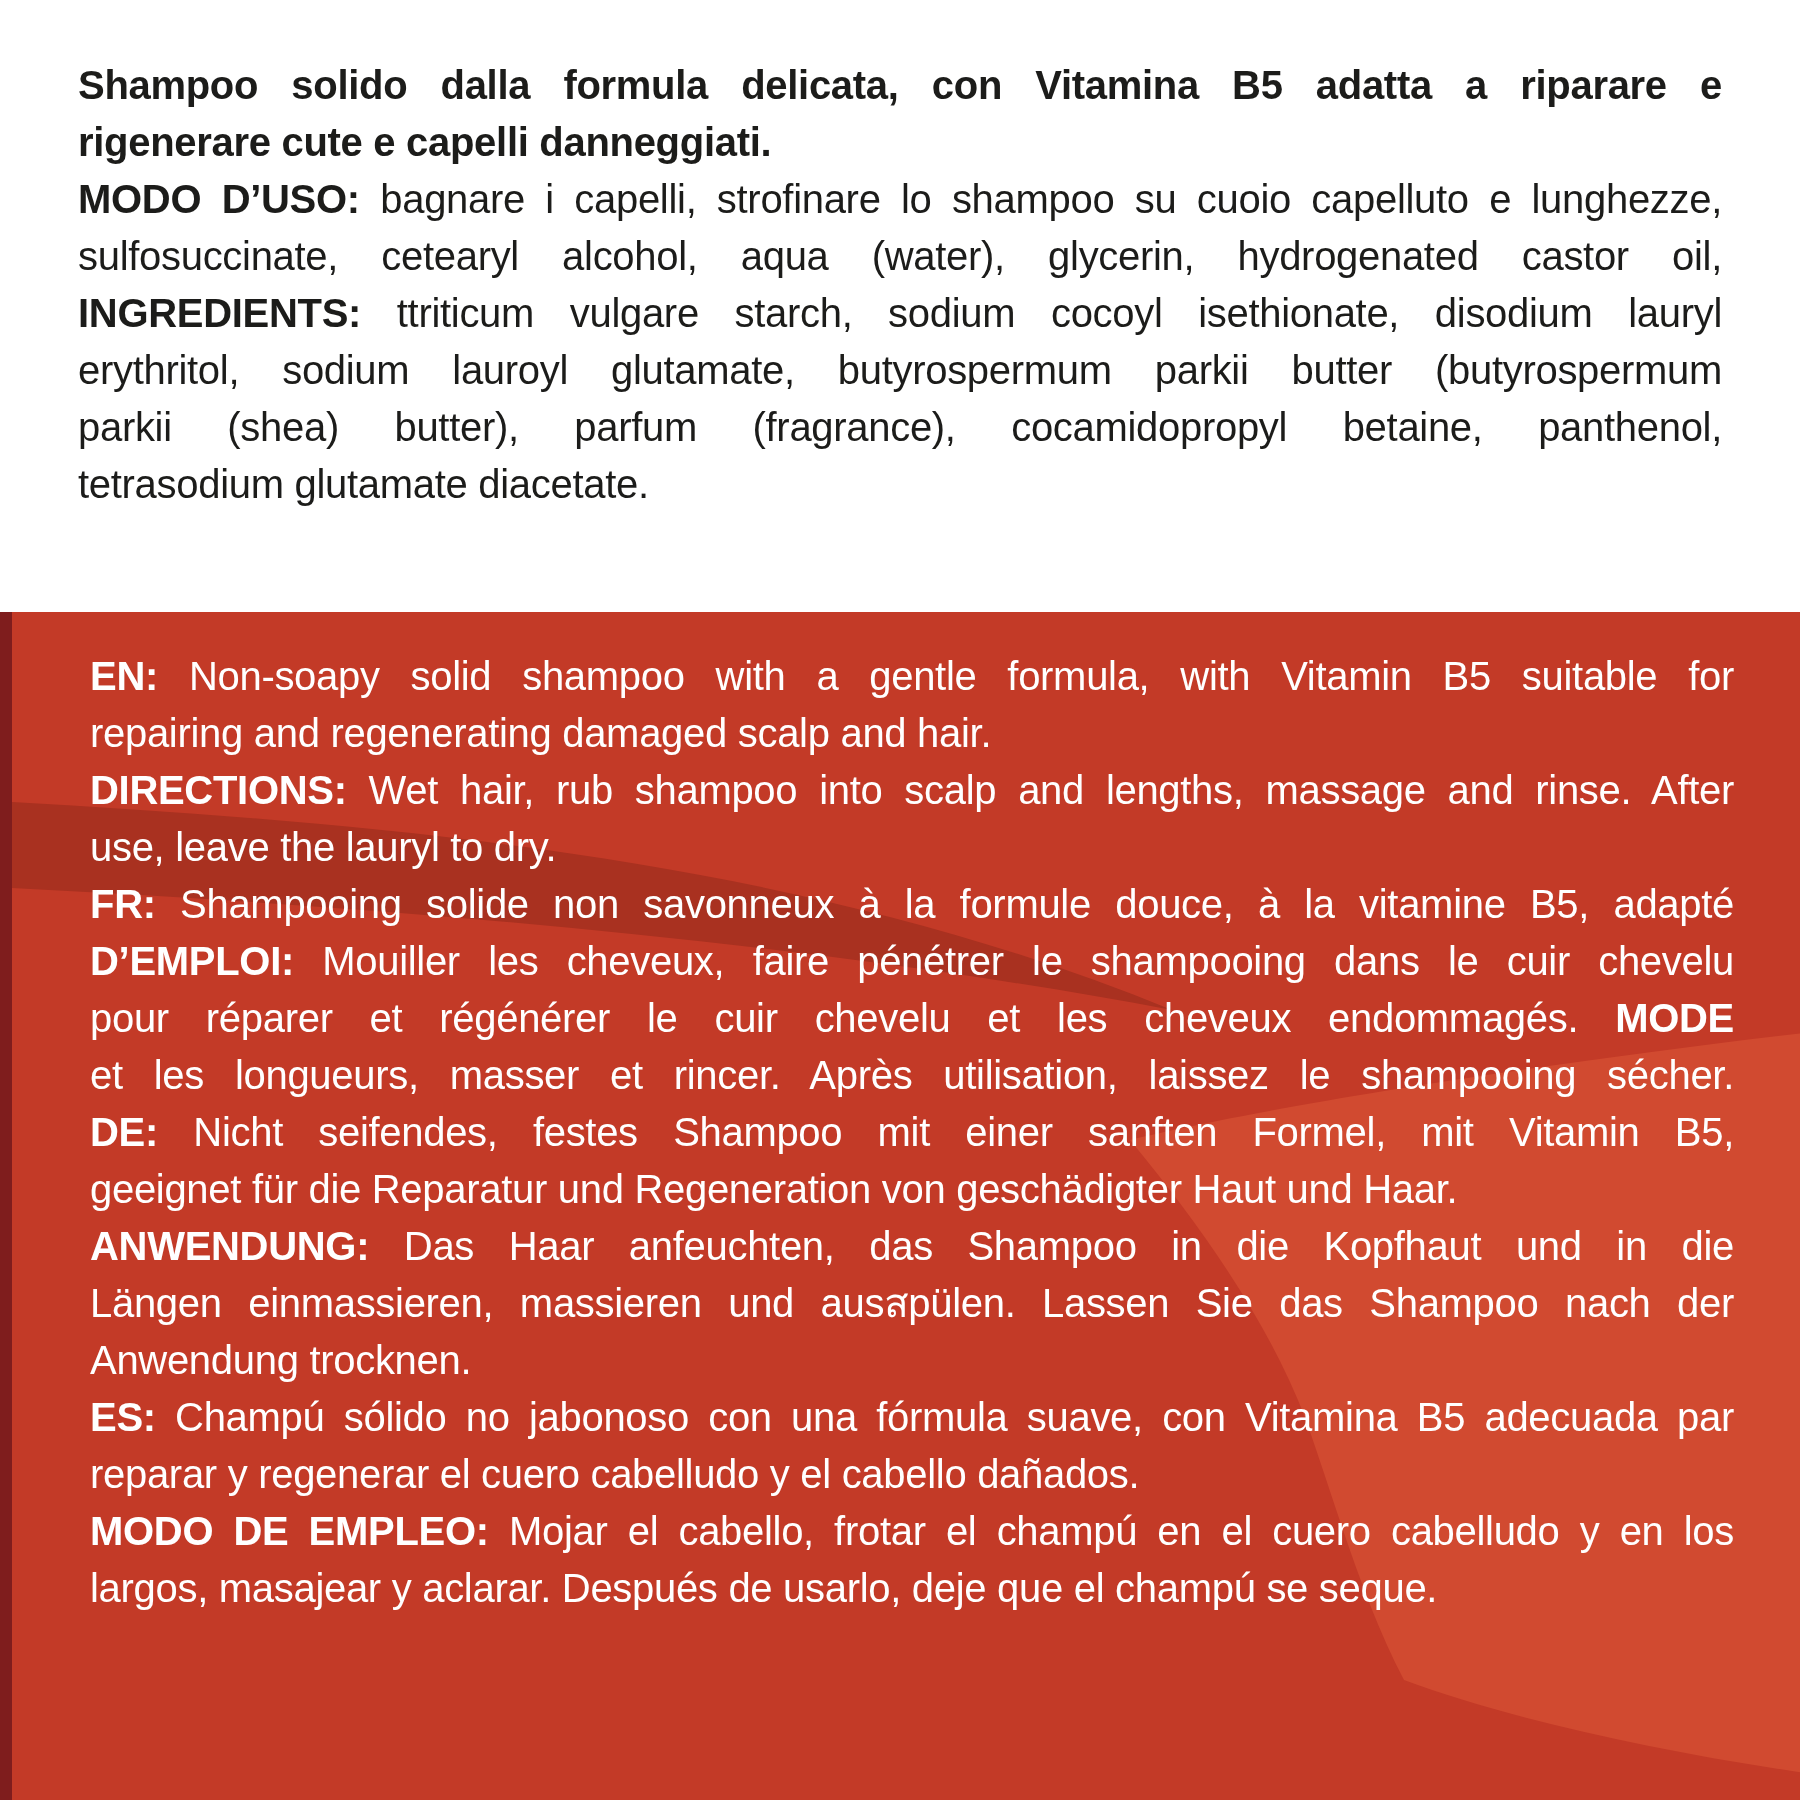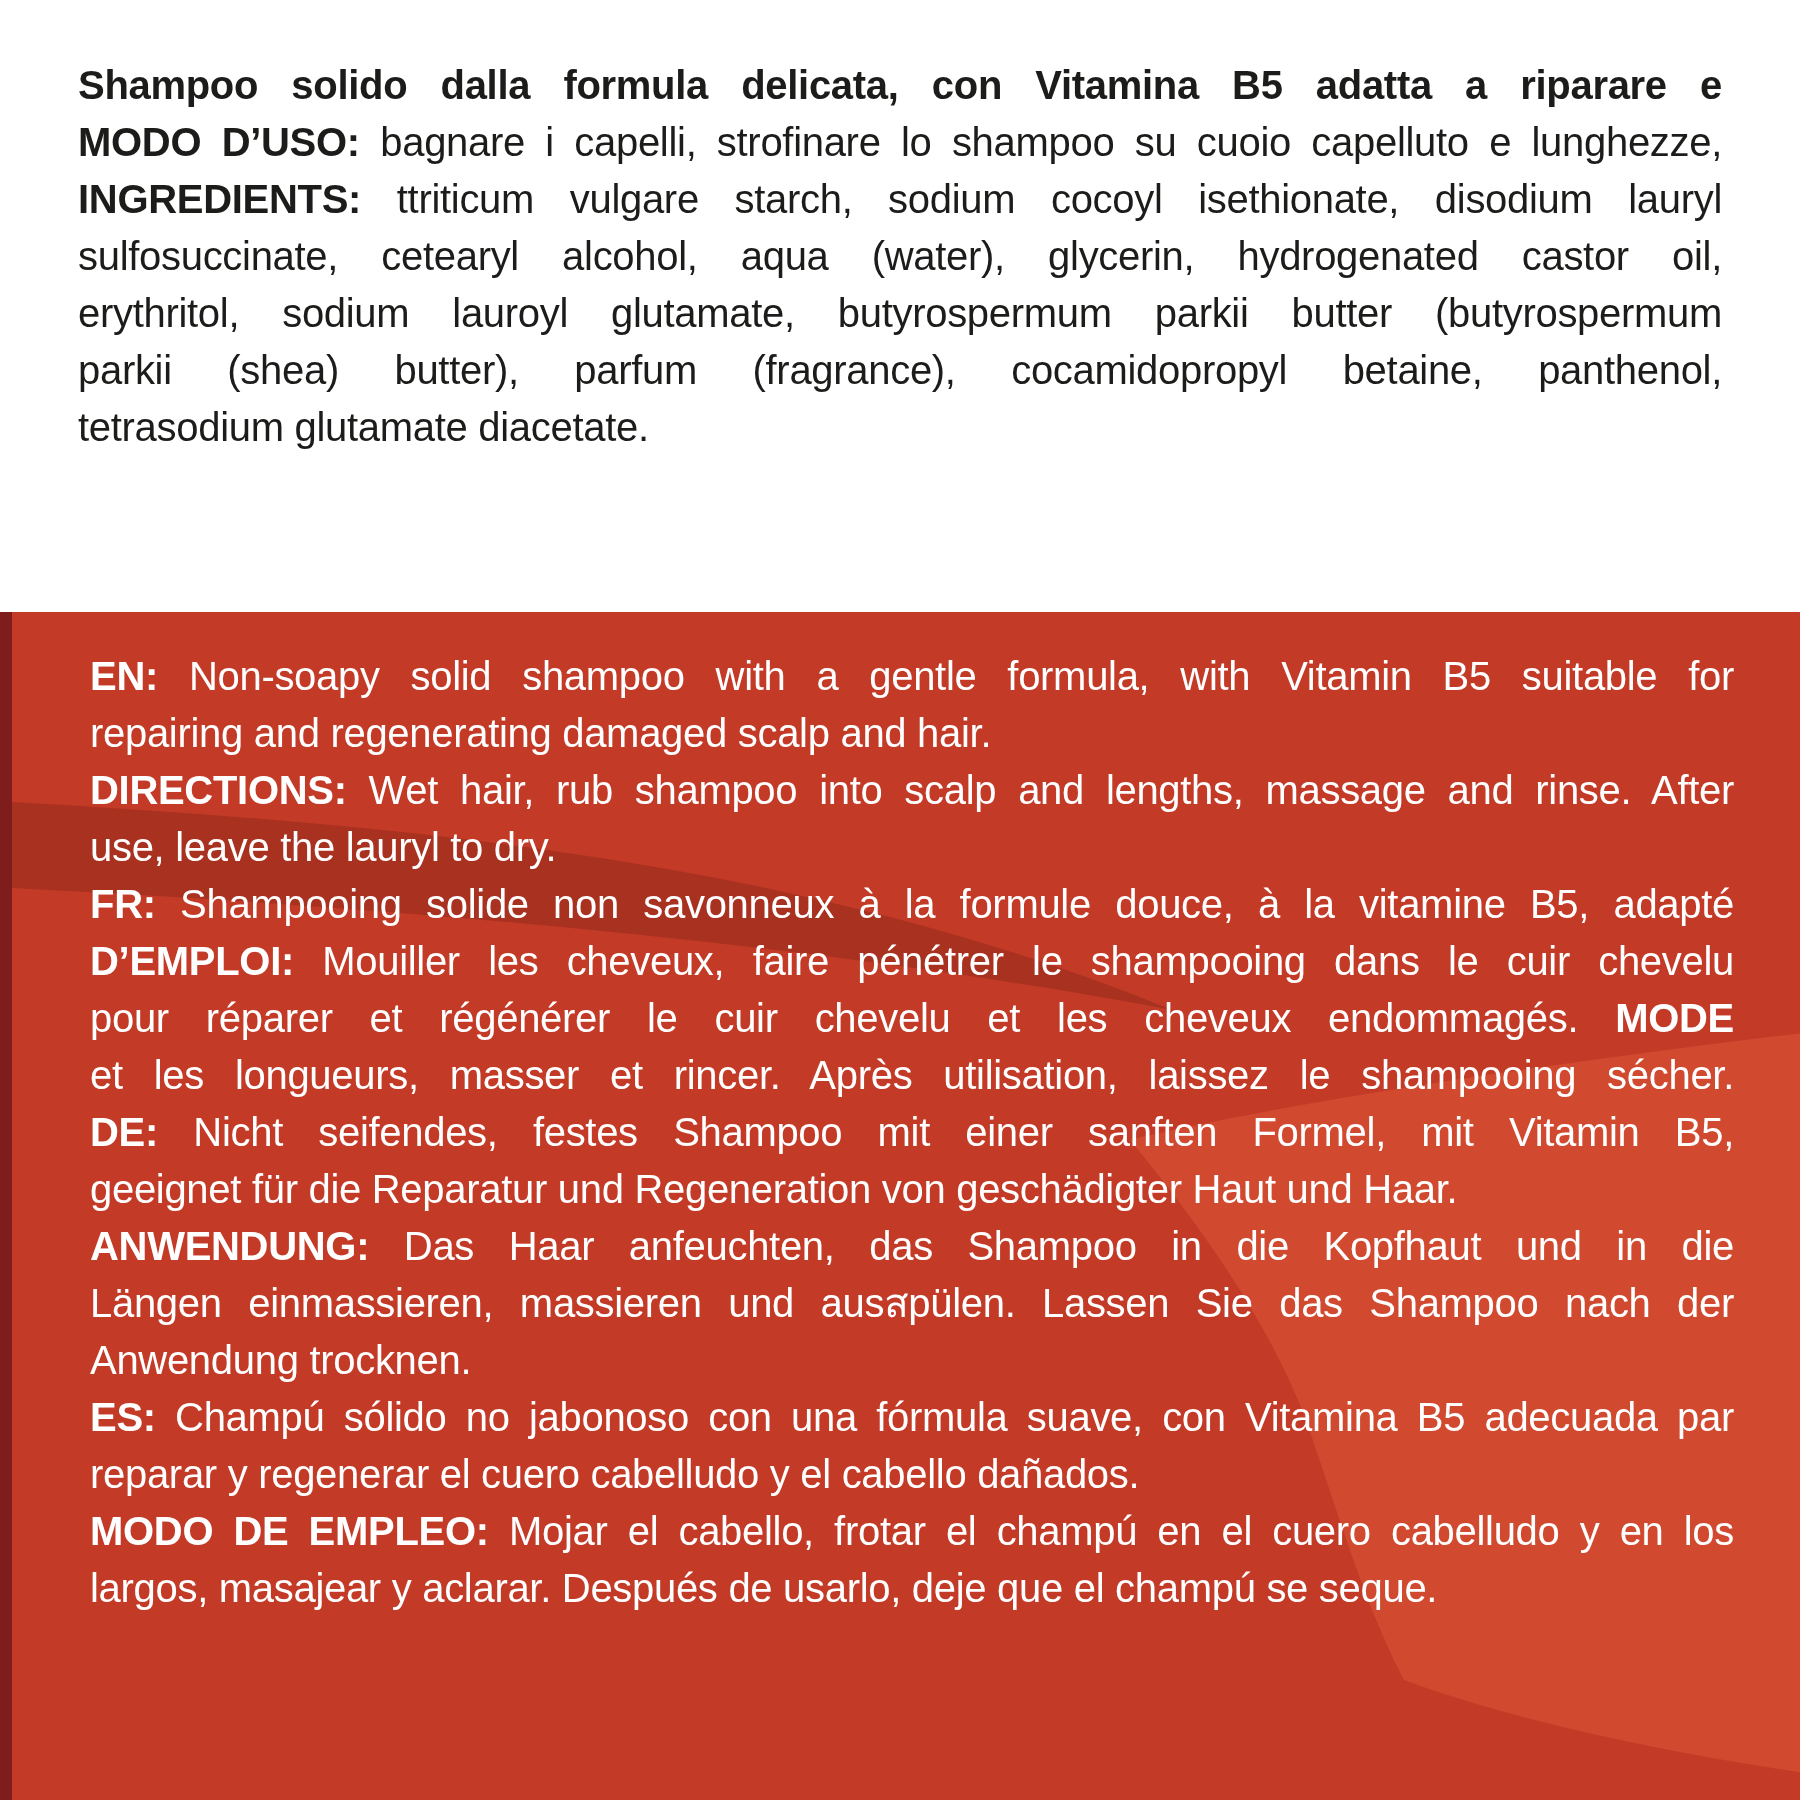--- a/index.html
+++ b/index.html
@@ -29,23 +29,24 @@
   .block + .block{}
 </style>
 </head>
 <body>
 
 <div class="page" style="--red-base: #c33a27; --ink: #1c1c1a;">
 
   <div class="white-sec" style="background: rgb(255, 255, 255);">
     <div>
         <div class="line j"><b>Shampoo solido dalla formula delicata, con Vitamina B5 adatta a riparare e</b></div>
+        <div class="line l"><b>rigenerare cute e capelli danneggiati.</b></div>
         <div class="line j"><b>MODO D’USO:</b><span> bagnare i capelli, strofinare lo shampoo su cuoio capelluto e lunghezze,</span></div>
+        <div class="line j"><span>sulfosuccinate, cetearyl alcohol, aqua (water), glycerin, hydrogenated castor oil,</span></div>
         <div class="line j"><b>INGREDIENTS:</b><span> ttriticum vulgare starch, sodium cocoyl isethionate, disodium lauryl</span></div>
-        <div class="line j"><span>sulfosuccinate, cetearyl alcohol, aqua (water), glycerin, hydrogenated castor oil,</span></div>
         <div class="line j"><span>erythritol, sodium lauroyl glutamate, butyrospermum parkii butter (butyrospermum</span></div>
         <div class="line j"><span>parkii (shea) butter), parfum (fragrance), cocamidopropyl betaine, panthenol,</span></div>
         <div class="line l"><span>tetrasodium glutamate diacetate.</span></div>
       </div>
   </div>
 
   <div class="red-sec">
     <svg class="swoosh" viewBox="0 0 1800 1188" preserveAspectRatio="none">
       <path d="M0 190 C 380 212, 790 246, 1160 398 C 800 330, 380 295, 0 276 Z" fill="#a93120"></path>
       <path d="M1800 420 C 1500 455, 1240 498, 1118 528 C 1196 622, 1260 718, 1294 808 C 1326 900, 1352 992, 1392 1068 C 1500 1108, 1650 1140, 1800 1162 Z" fill="#d14a30"></path>

